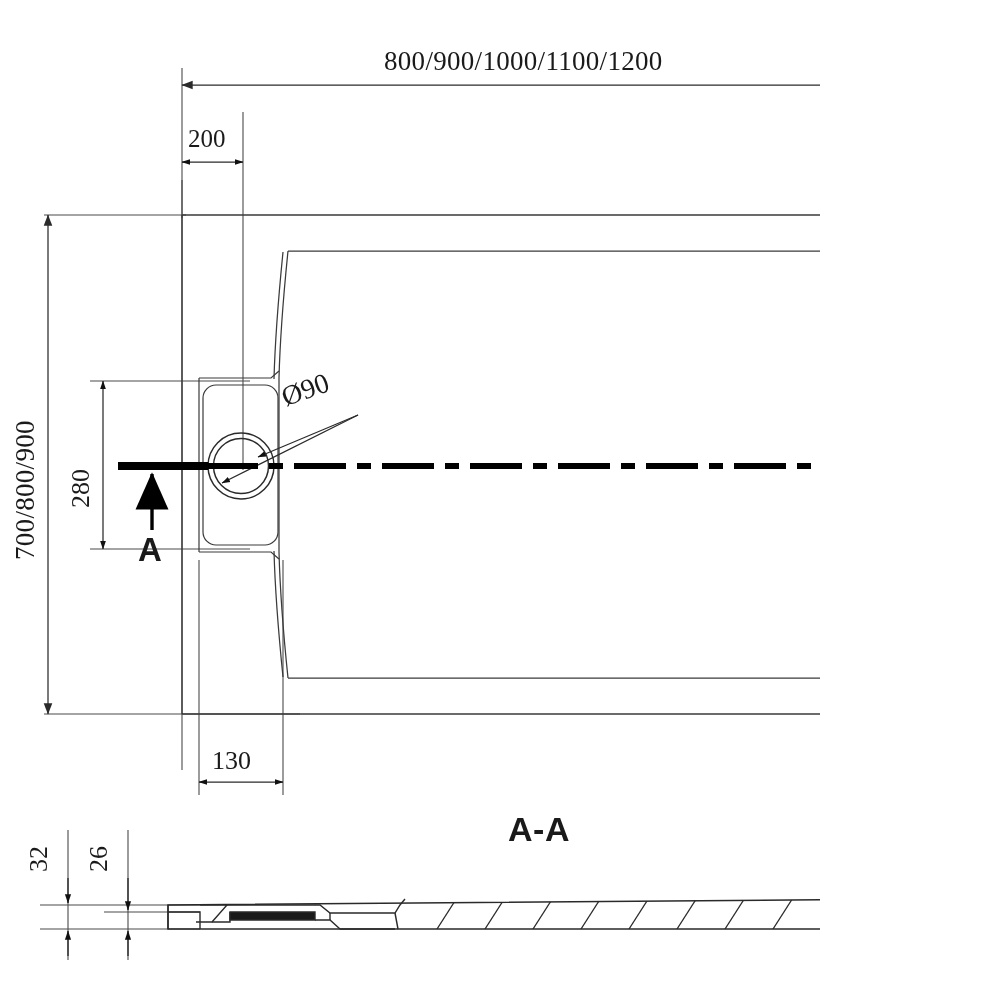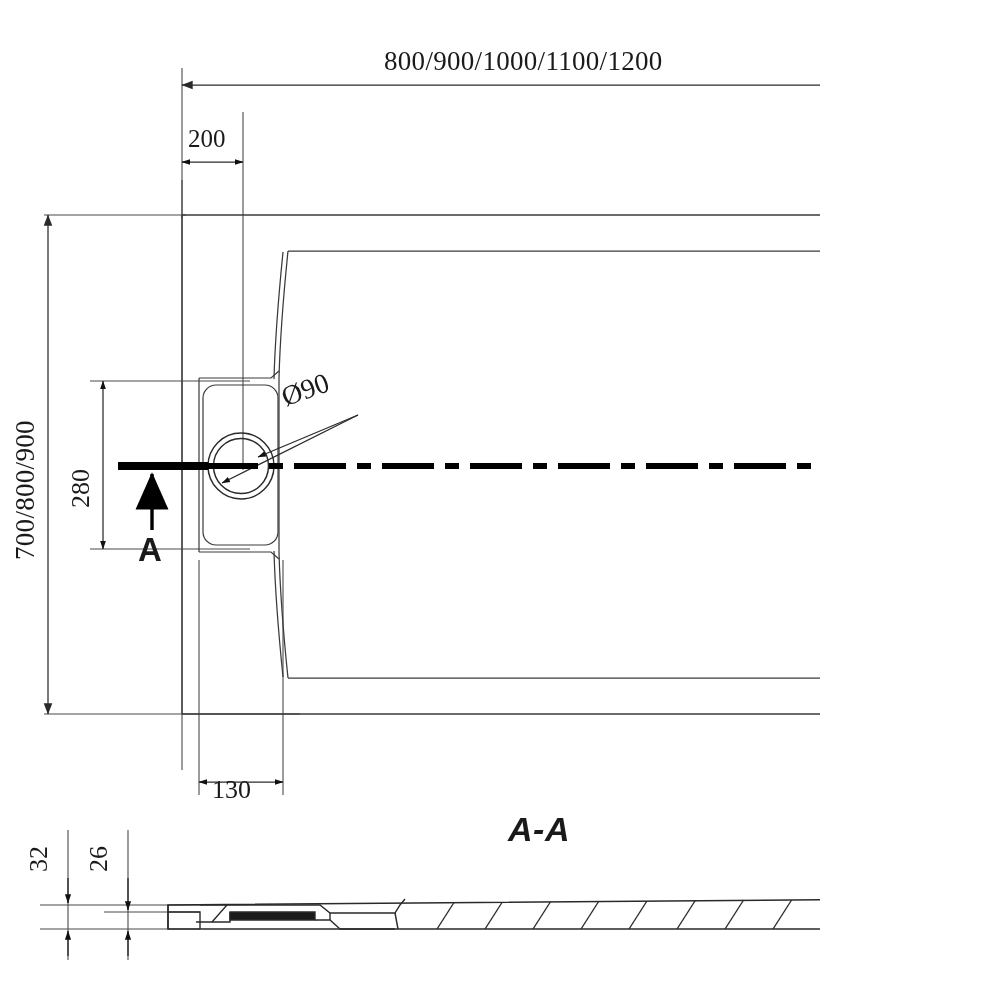--- a/index.html
+++ b/index.html
@@ -179,25 +179,25 @@
 
   <div class="lbl lbl-serif" style="left:188px;top:126px;font-size:25px;">200</div>
 
   <div class="lbl lbl-serif rot90" style="left:12px;top:560px;font-size:27px;letter-spacing:.3px;">700/800/900</div>
 
   <div class="lbl lbl-serif rot90" style="left:68px;top:508px;font-size:26px;">280</div>
 
   <div class="lbl lbl-serif" style="left:278px;top:385px;font-size:28px;
               transform-origin:left top;transform:rotate(-20deg);">Ø90</div>
 
-  <div class="lbl lbl-serif" style="left:212px;top:748px;font-size:26px;margin-top:29px;">130</div>
+  <div class="lbl lbl-serif" style="left:212px;top:748px;font-size:26px;">130</div>
 
   <div class="lbl lbl-sans" style="left:138px;top:533px;font-size:33px;">A</div>
 
   <div class="lbl lbl-sans" style="left:946px;top:533px;font-size:33px;">A</div>
 
-  <div class="lbl lbl-sans" style="left:508px;top:812px;font-size:34px;letter-spacing:.5px;font-style:italic;">A-A</div>
+  <div class="lbl lbl-sans" style="left:508px;top:812px;font-size:34px;letter-spacing:.5px;">A-A</div>
 
   <div class="lbl lbl-serif rot90" style="left:26px;top:872px;font-size:26px;">32</div>
 
   <div class="lbl lbl-serif rot90" style="left:86px;top:872px;font-size:26px;">26</div>
 
 </div>
 
 </body></html>

